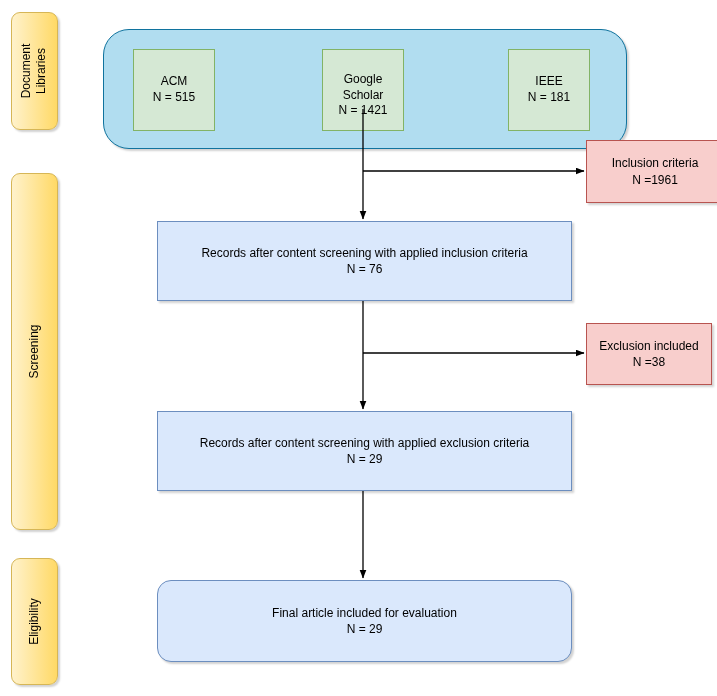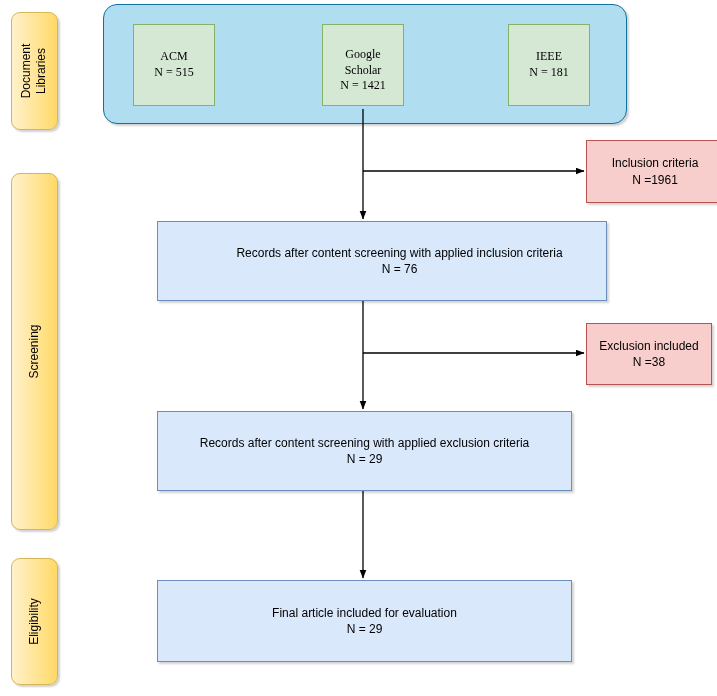--- a/index.html
+++ b/index.html
@@ -31,28 +31,27 @@
     transform: rotate(-90deg);
     white-space: pre-line;
     text-align: center;
     line-height: 1.25;
   }
 
   
   .libraries-container {
     position: absolute;
     left: 103px;
-    top: 4px;
+    top: 29px;
     width: 522px;
     height: 118px;
     background: var(--container-fill, #B1DDF0);
     border: 1px solid var(--container-border, #10739E);
-    border-radius: 14px;
+    border-radius: 26px;
     box-shadow: 2px 2px 2px rgba(0,0,0,0.18);
-    font-family: Liberation Serif, serif;
   }
 
   
   .source {
     position: absolute;
     top: 19px;
     width: 80px;
     height: 80px;
     background: var(--source-fill, #D5E8D4);
     border: 1px solid var(--source-border, #82B366);
@@ -149,26 +148,26 @@
 
   <div class="criteria" style="top:140px; height:61px;padding-left:6px;">
     <span>Inclusion criteria</span>
     <span>N =1961</span>
   </div>
   <div class="criteria" style="top:323px; height:60px;">
     <span>Exclusion included</span>
     <span>N =38</span>
   </div>
 
-  <div class="record" style="top:221px; height:78px;padding-left:35px;">
+  <div class="record" style="top:221px; height:78px;">
     <span>Records after content screening with applied inclusion criteria</span>
     <span>N = 76</span>
   </div>
   <div class="record" style="top:411px; height:78px;">
     <span>Records after content screening with applied exclusion criteria</span>
     <span>N = 29</span>
   </div>
-  <div class="record" style="top:580px; height:80px;">
+  <div class="record" style="top:580px; height:80px;border-radius:14px;">
     <span>Final article included for evaluation</span>
     <span>N = 29</span>
   </div>
 
 </div>
 
 </body></html>

